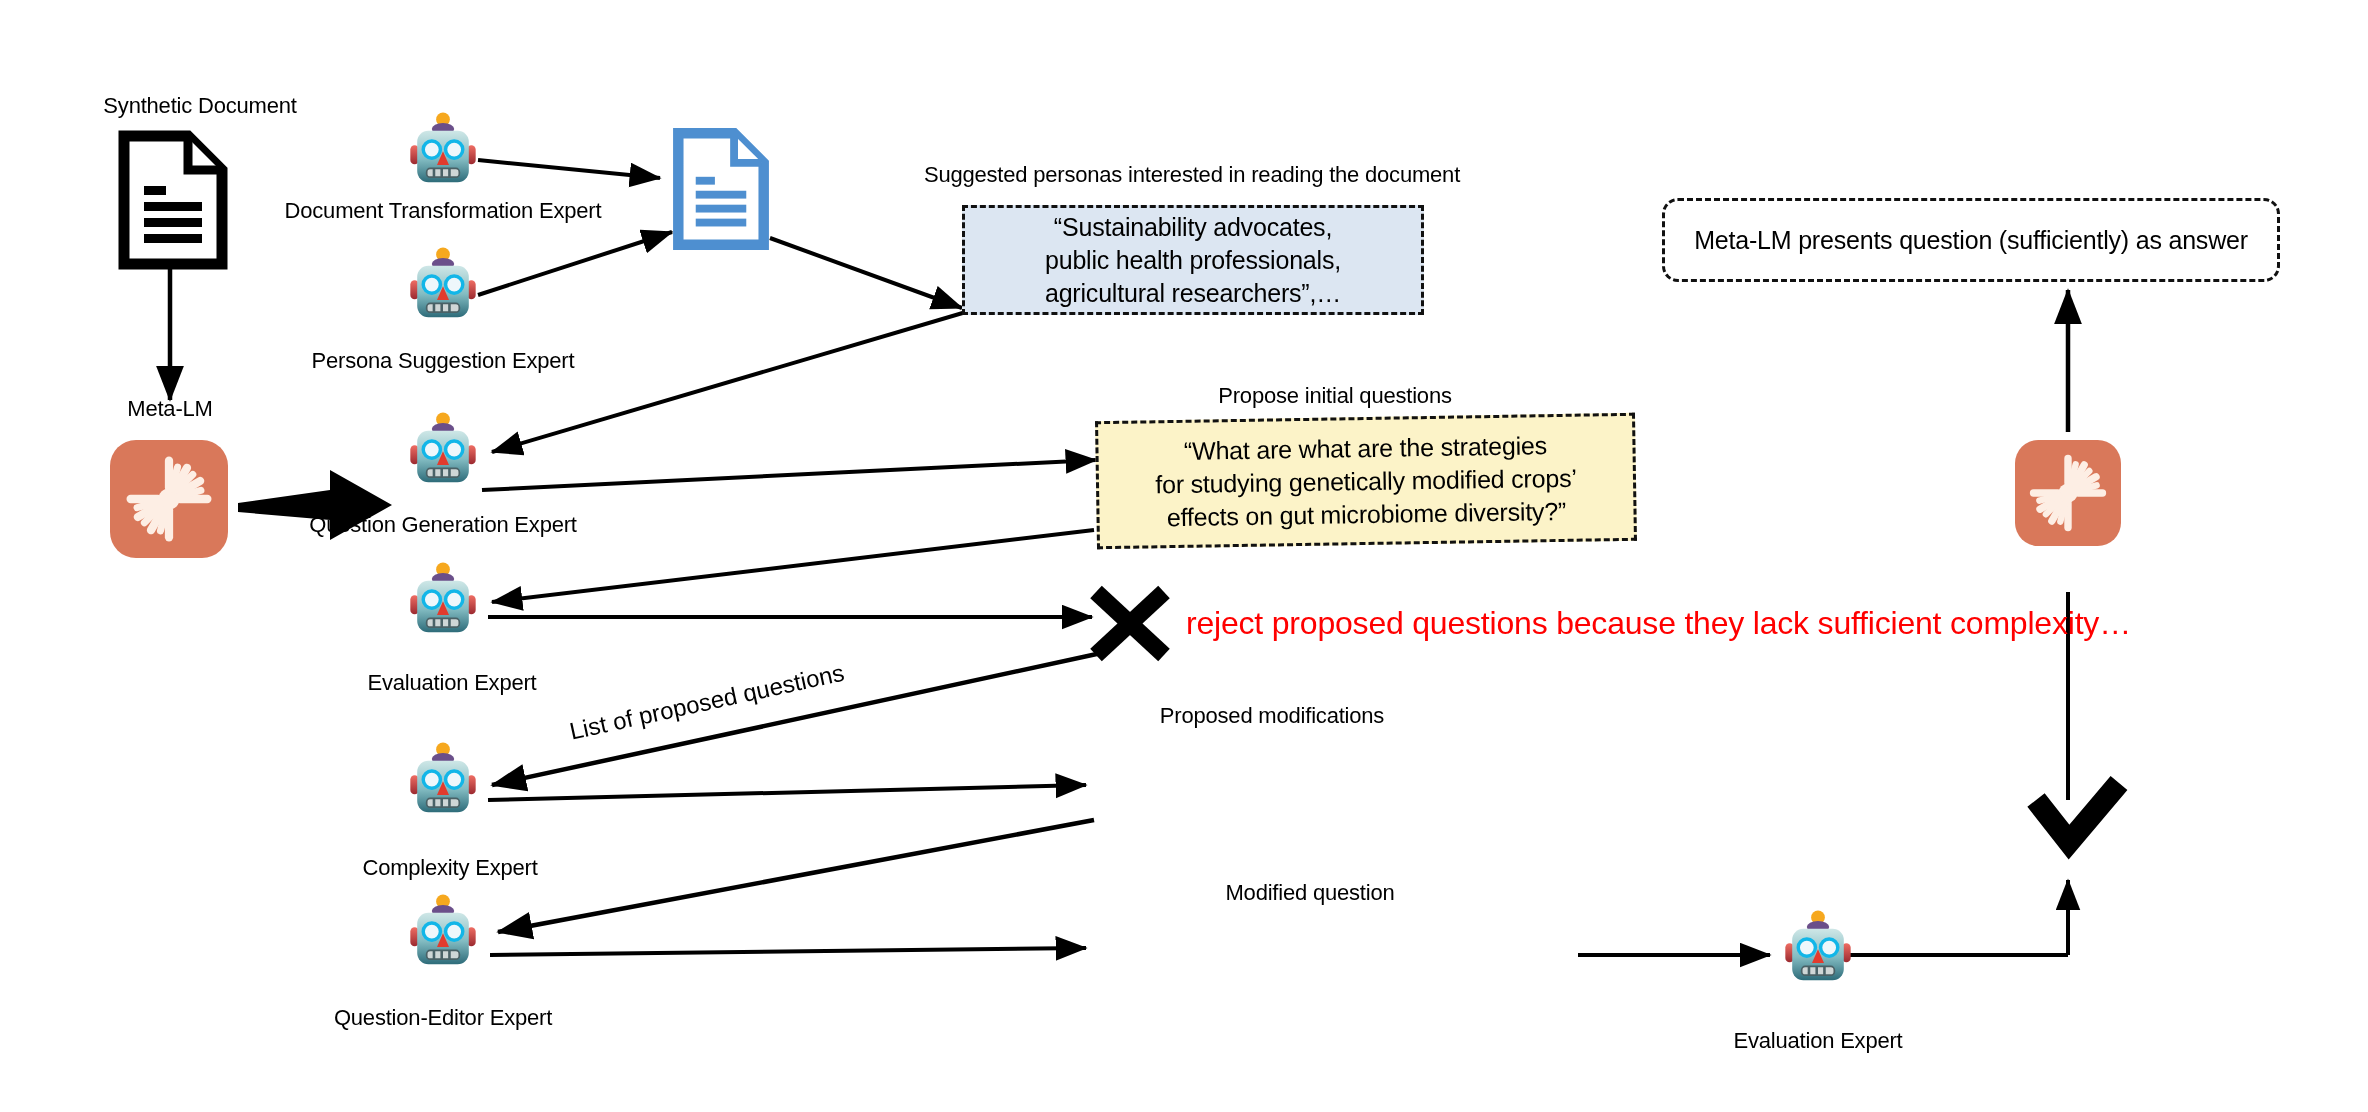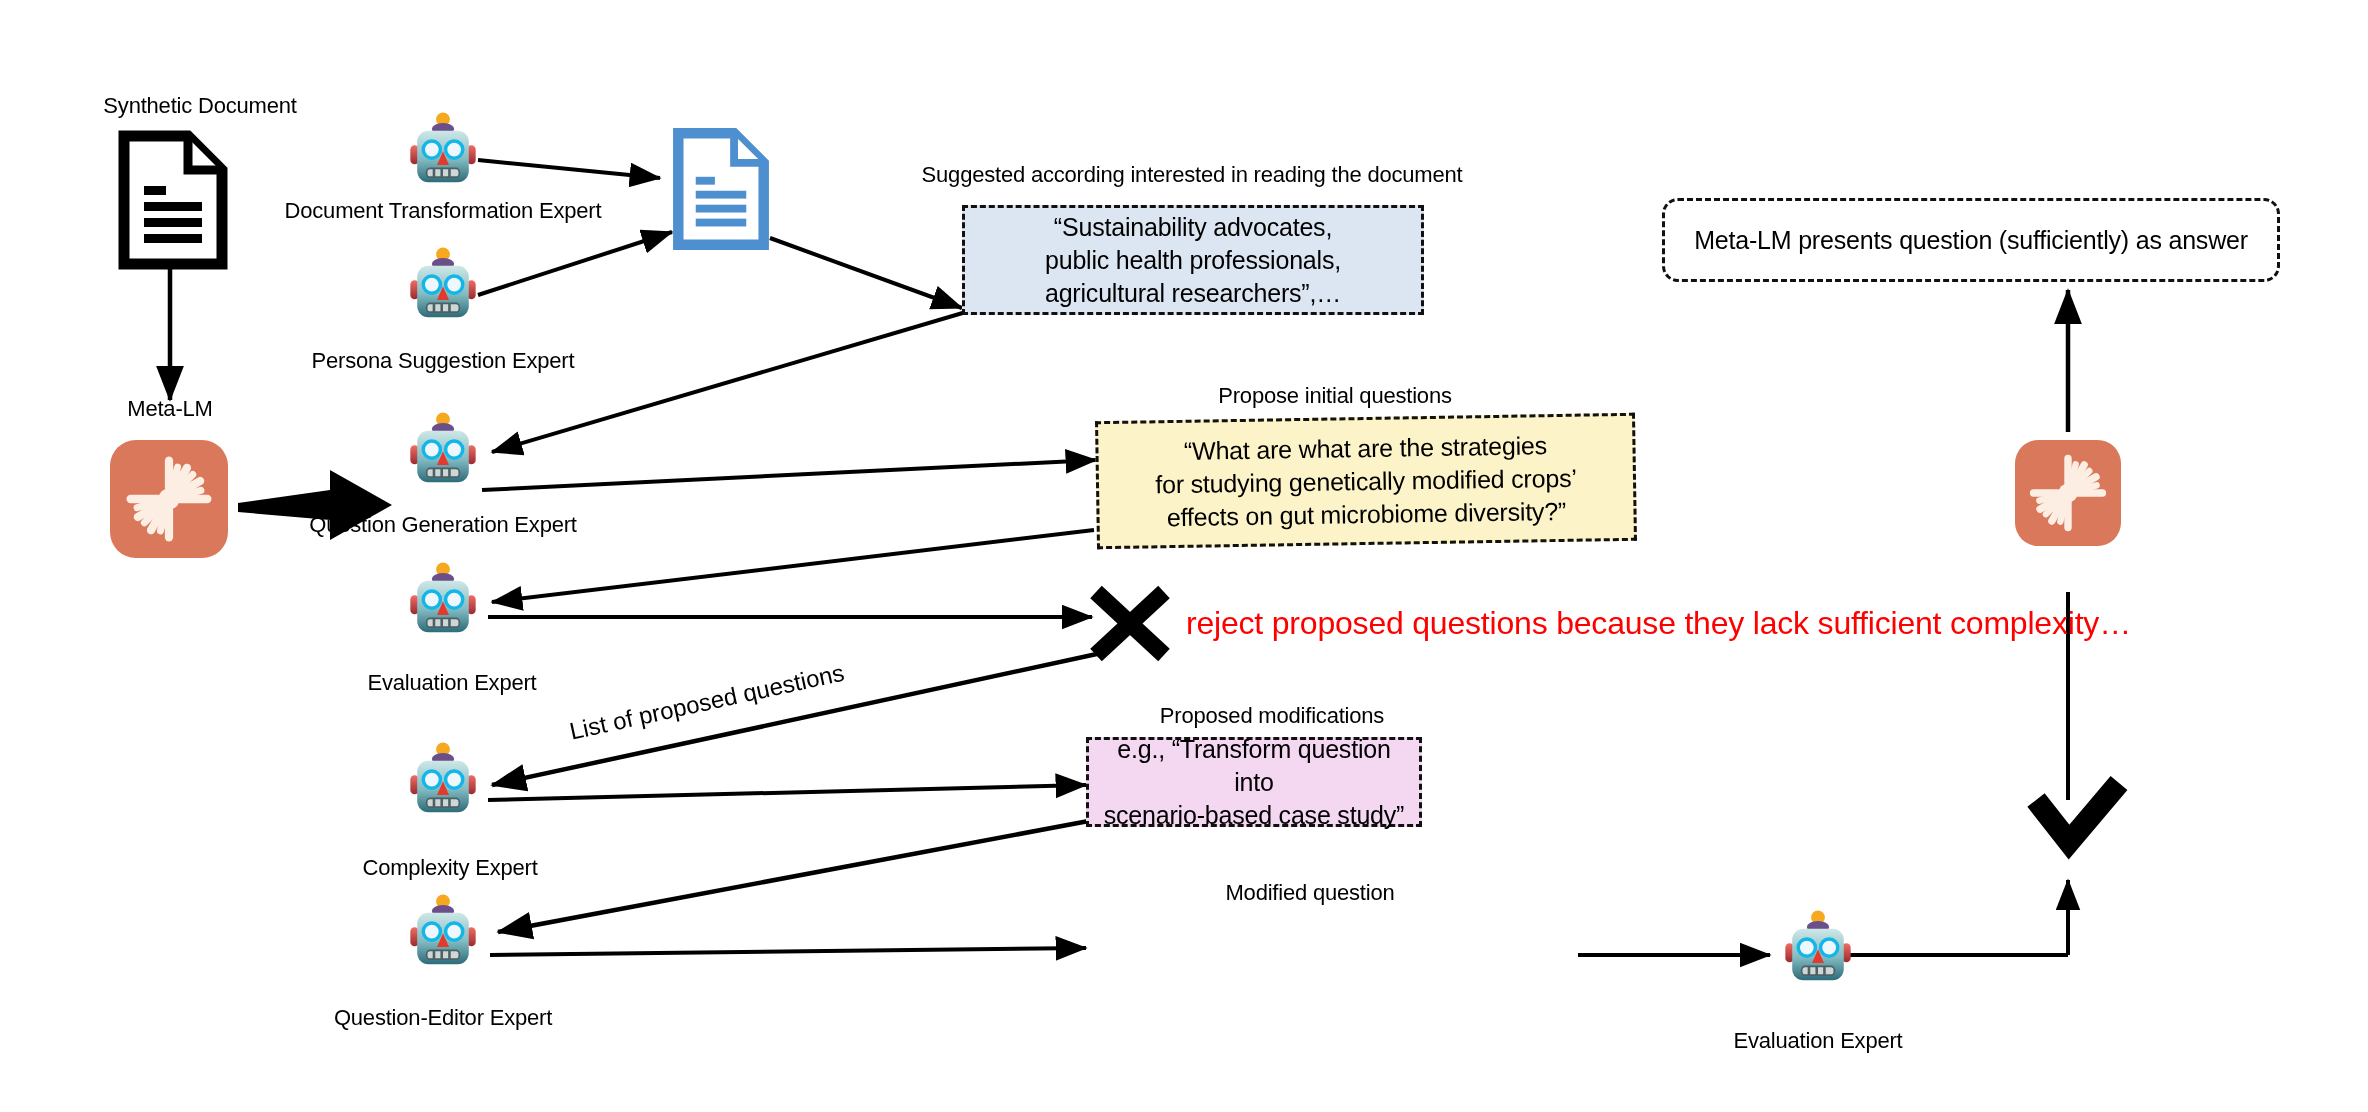--- a/index.html
+++ b/index.html
@@ -369,47 +369,41 @@
           <rect x="47" y="19" width="6" height="25" rx="3"></rect>
           <rect x="47" y="56" width="6" height="25" rx="3"></rect>
         </g>
       <g transform="rotate(75 50 50)">
           <rect x="47" y="19" width="6" height="25" rx="3"></rect>
           <rect x="47" y="56" width="6" height="25" rx="3"></rect>
         </g>
     </g>
   </svg>
 
-  <div class="cap center" style="left:1192px; top:162px;">Suggested according interested in reading the document</div>
+  <div class="cap center" style="left:1192px; top:162px;">Suggested personas interested in reading the document</div>
   <div class="cap center" style="left:1335px; top:383px;">Propose initial questions</div>
   <div class="cap center" style="left:1272px; top:703px;">Proposed modifications</div>
   <div class="cap center" style="left:1310px; top:880px;">Modified question</div>
 
   <div class="bubble persona" style="left:962px; top:205px; width:462px; height:110px;">
     <div>
       <div>“Sustainability advocates,</div>
       <div>public health professionals,</div>
       <div>agricultural researchers”,…</div>
     </div>
   </div>
 
   <div class="bubble question" style="left:1096px; top:417px; width:540px; height:128px;">
     <div>
       <div>“What are what are the strategies</div>
       <div>for studying genetically modified crops’</div>
       <div>effects on gut microbiome diversity?”</div>
     </div>
   </div>
 
-  <div class="bubble mods" style="left:1086px; top:737px; width:336px; height:90px;">
-    <div>
-      <div>e.g., “Transform question into</div>
-      <div>scenario-based case study”</div>
-    </div>
-  </div>
 
 
   <div class="bubble answer" style="left:1662px; top:198px; width:618px; height:84px;">
     <span>Meta-LM presents question (sufficiently) as answer</span>
   </div>
 
   <div class="redtext" style="left:1186px; top:605px;">reject proposed questions because they lack sufficient complexity…</div>
 
   <div class="rotlabel" style="left:570px; top:718px; transform: rotate(-12.3deg);">List of proposed questions</div>
 

